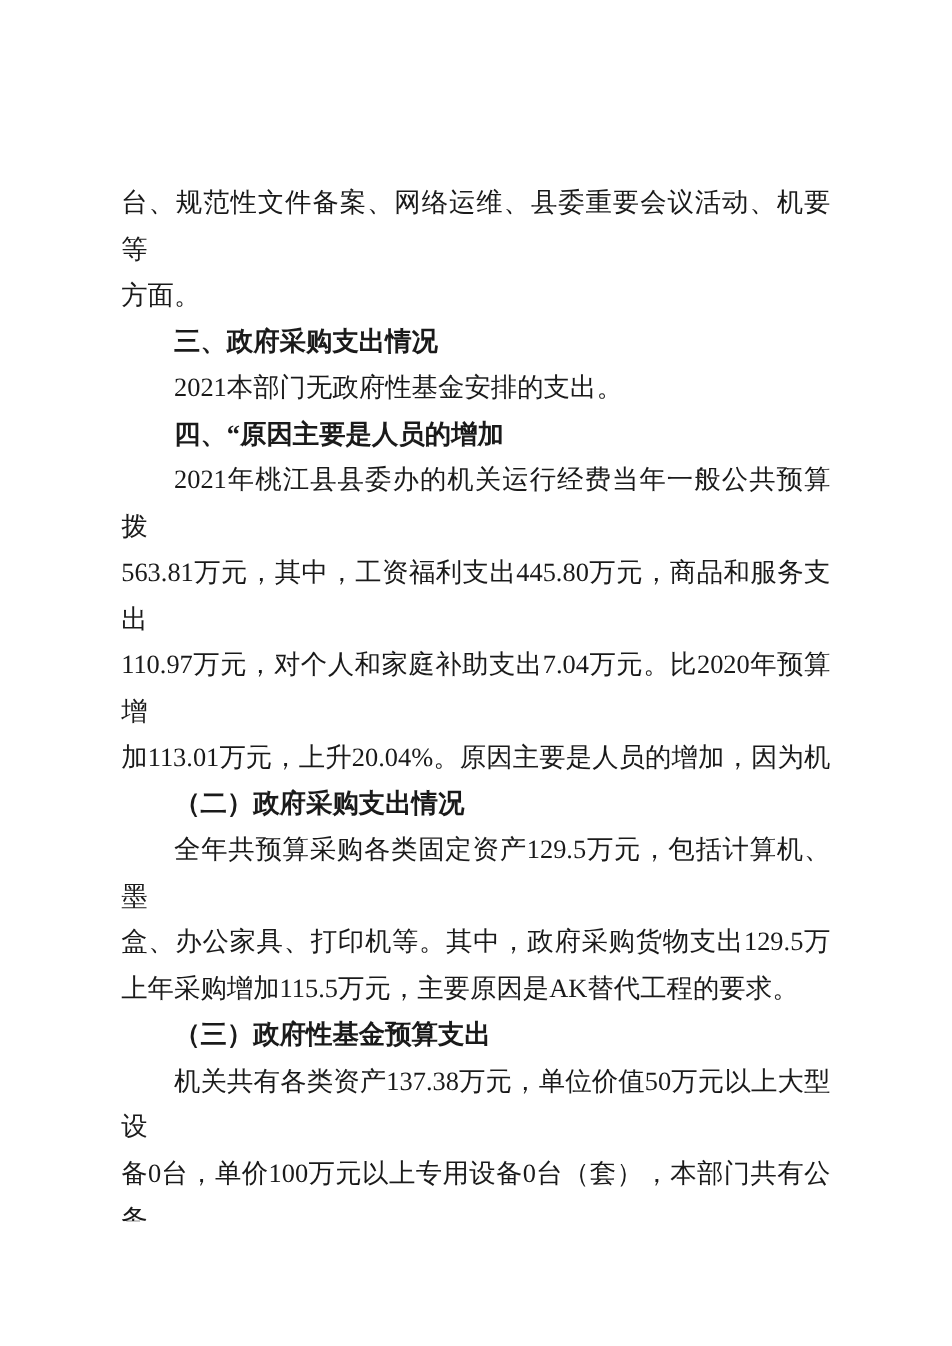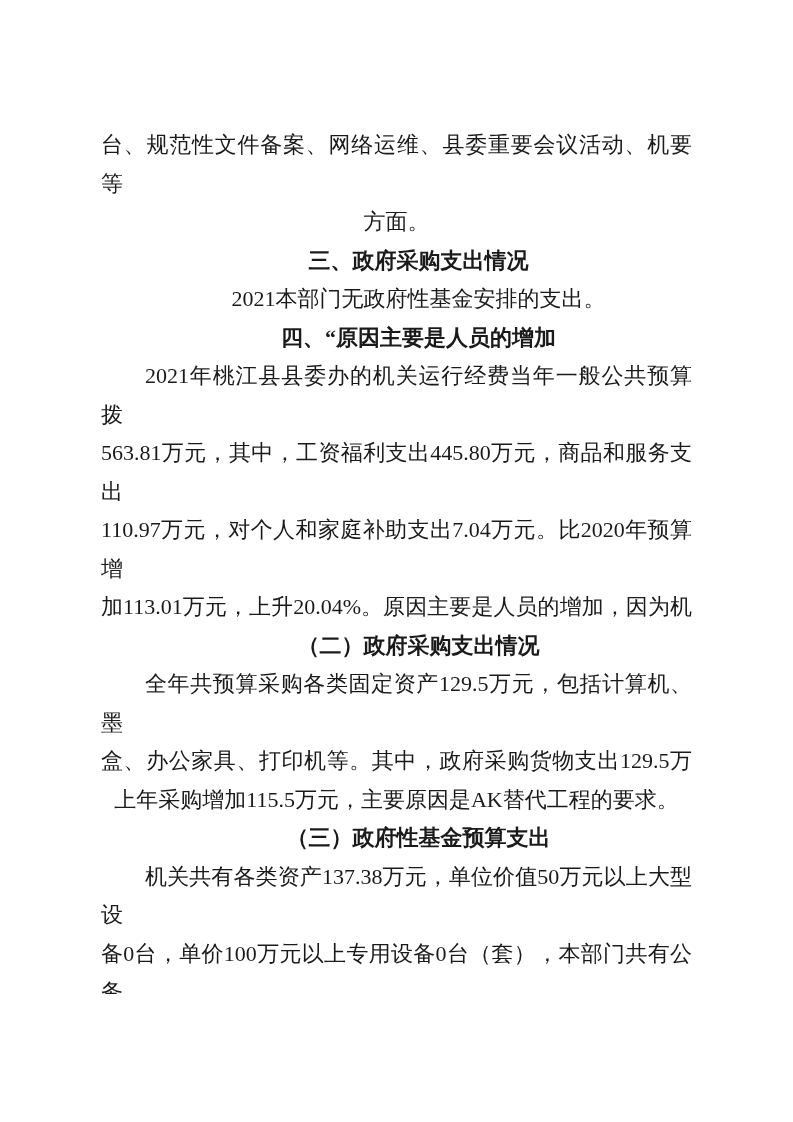--- a/index.html
+++ b/index.html
@@ -4,31 +4,32 @@
 <style>
   html, body { margin: 0; padding: 0; background: #ffffff; }
   .page {
     position: relative;
     width: 793px;
     height: 994px;
     background: #ffffff;
     overflow: hidden;
     font-family: "Liberation Serif", "DejaVu Serif", serif;
     color: #1a1a1a;
+    margin-top: 24px;
   }
   .content {
     position: absolute;
     left: 101px;
     top: 126px;
     width: 591px;
     font-size: 22px;
     line-height: 38.5px;
     text-align: left;
   }
-  .line { white-space: nowrap; text-align: center; }
+  .line { white-space: nowrap; }
   
   .l-justify {
     white-space: normal;
     text-align: justify;
     text-align-last: justify;
     text-justify: inter-character;
   }
   
   .l-indent { text-indent: 44px; }
   

